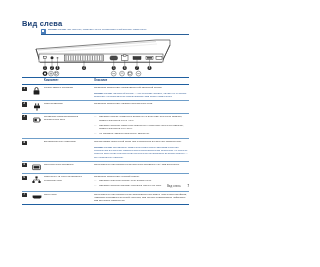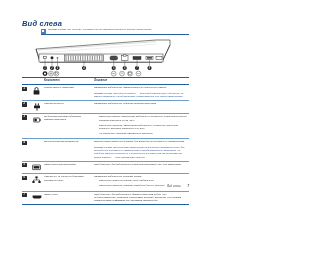--- a/index.html
+++ b/index.html
@@ -2,21 +2,21 @@
 <html><head>
 <meta charset="utf-8">
 <style>
   * { box-sizing: border-box; margin: 0; padding: 0; }
   html, body {
     width: 200px; height: 267px;
     background: #ffffff;
     font-family: "Liberation Sans", sans-serif;
     overflow: hidden;
   }
-  .page { position: relative; width: 200px; height: 198px; padding: 0; font-style: italic; }
+  .page { position: relative; width: 200px; height: 198px; padding: 0; }
 
   
   .title {
     position: absolute; left: 22px; top: 19px;
     font-size: 7.5px; font-weight: bold; color: #1b3f73;
     letter-spacing: .2px;
   }
 
   
   .topnote {

